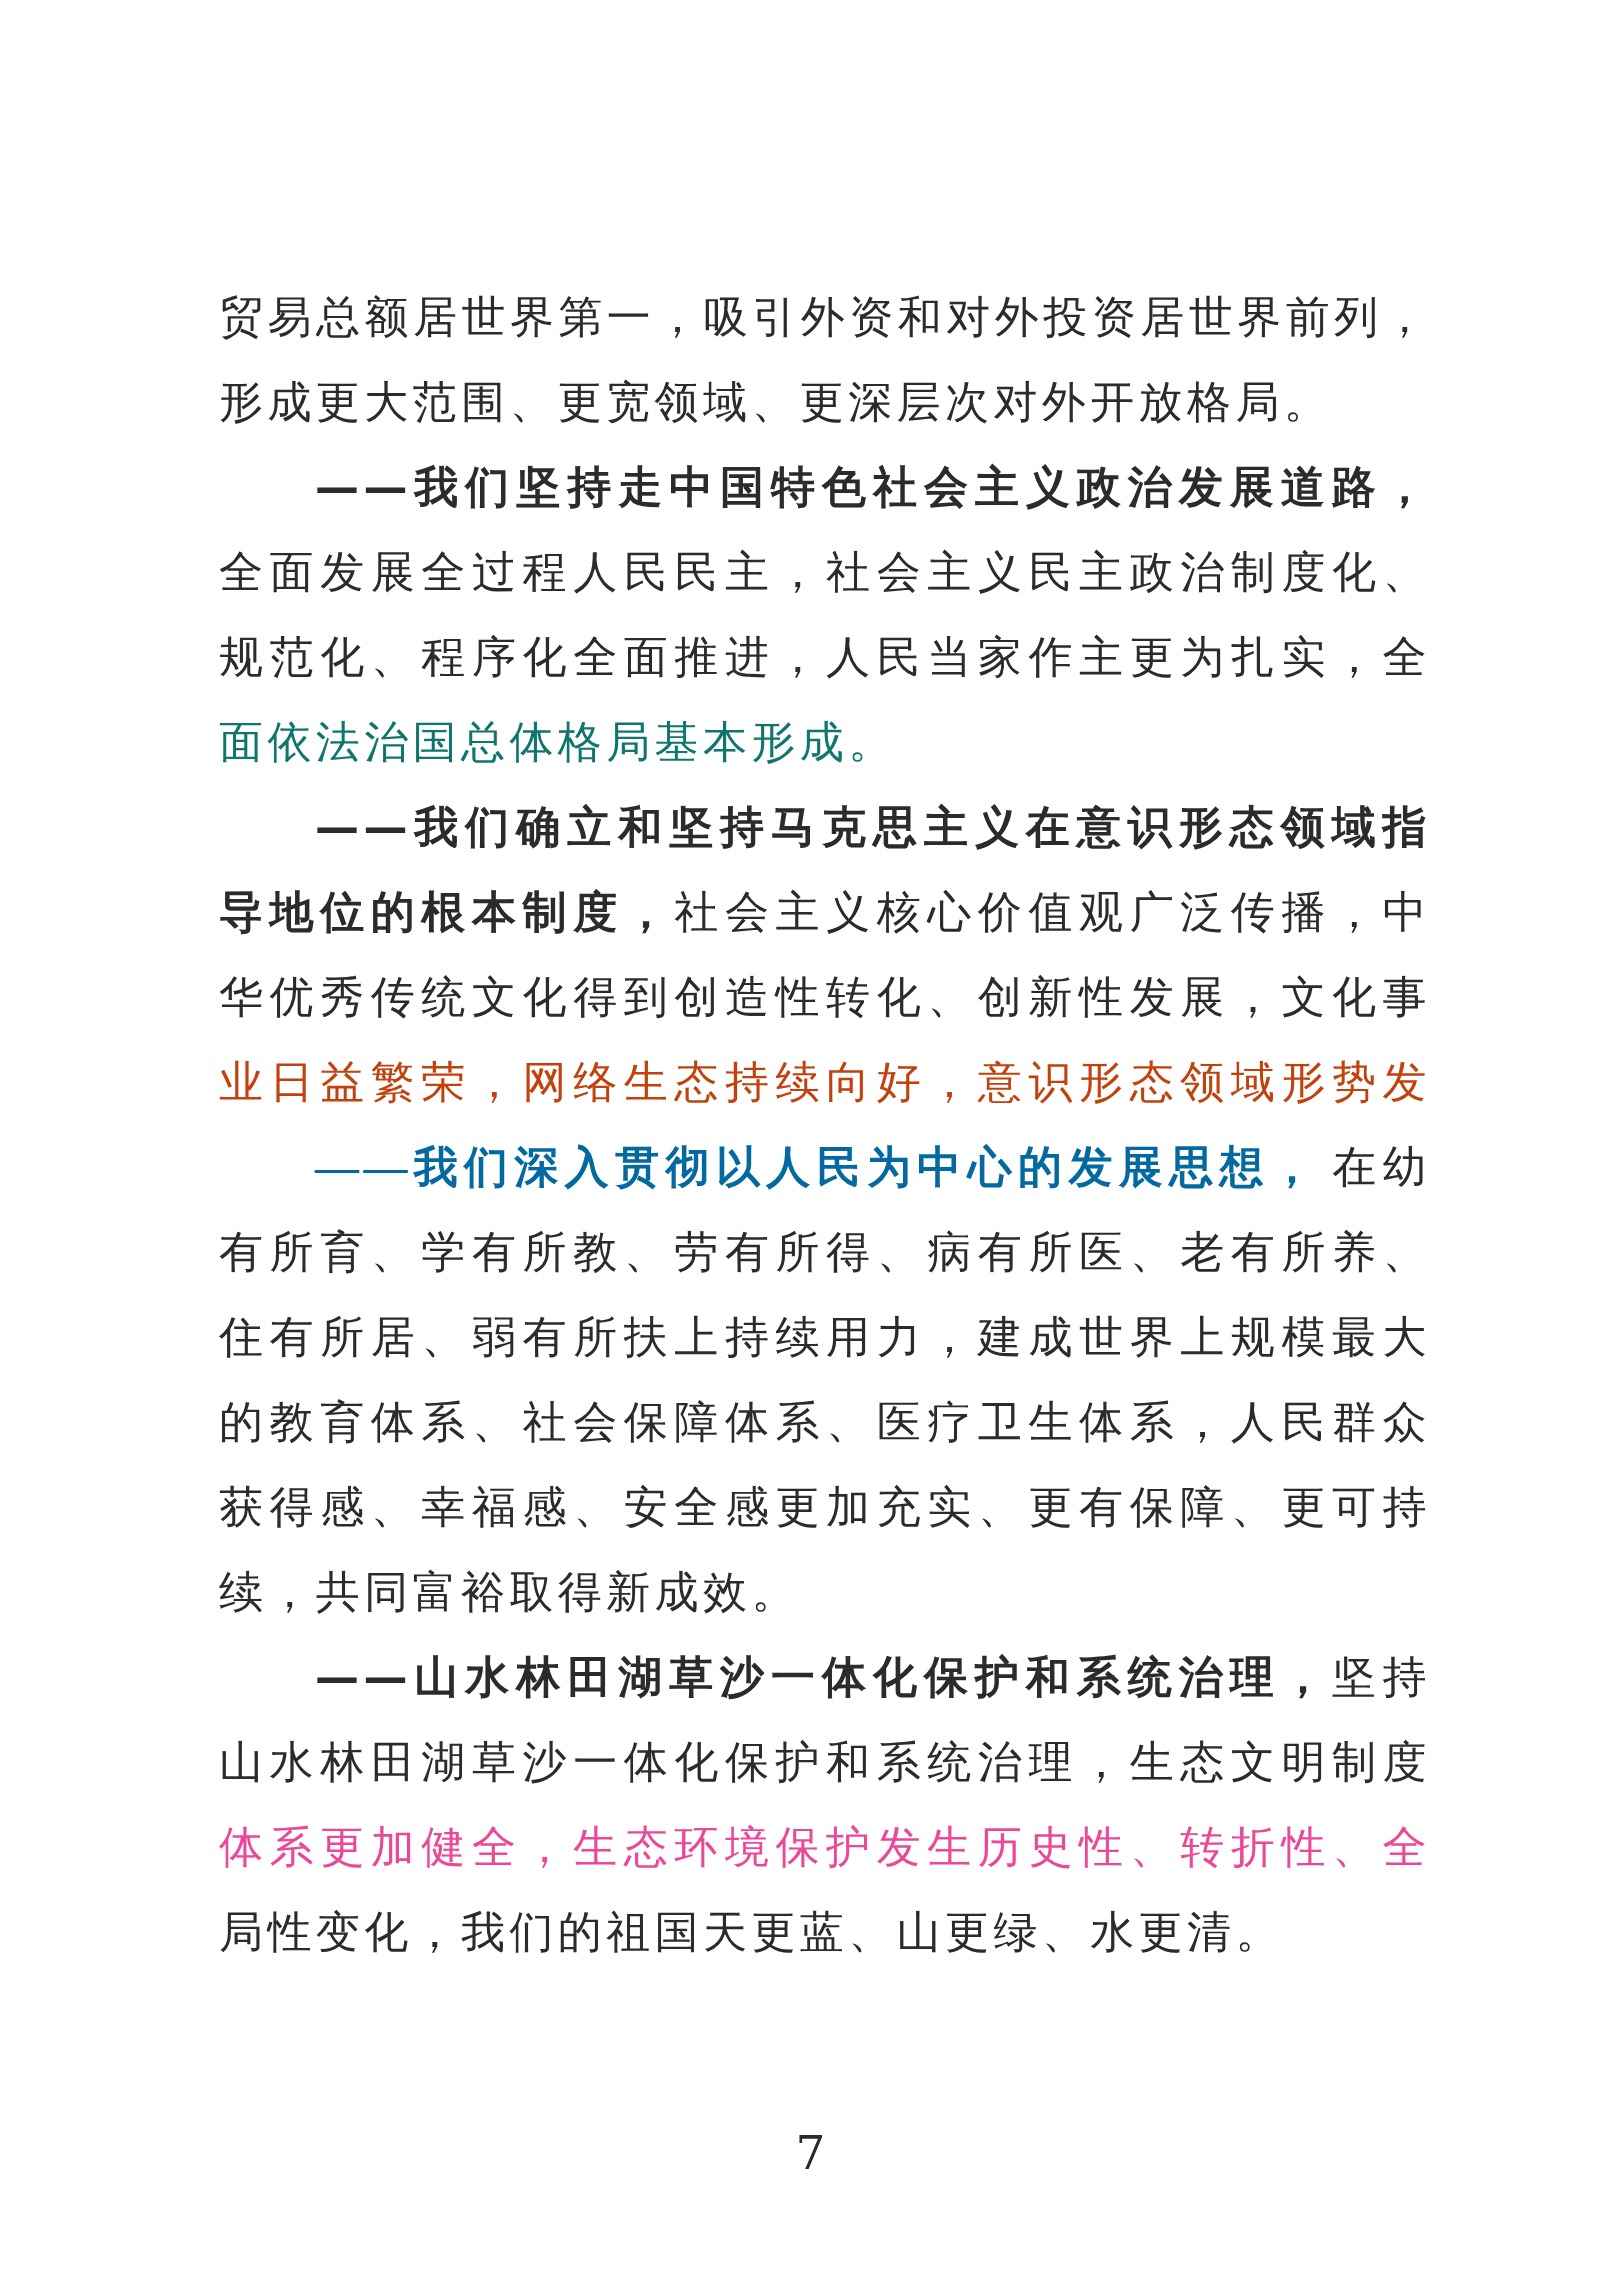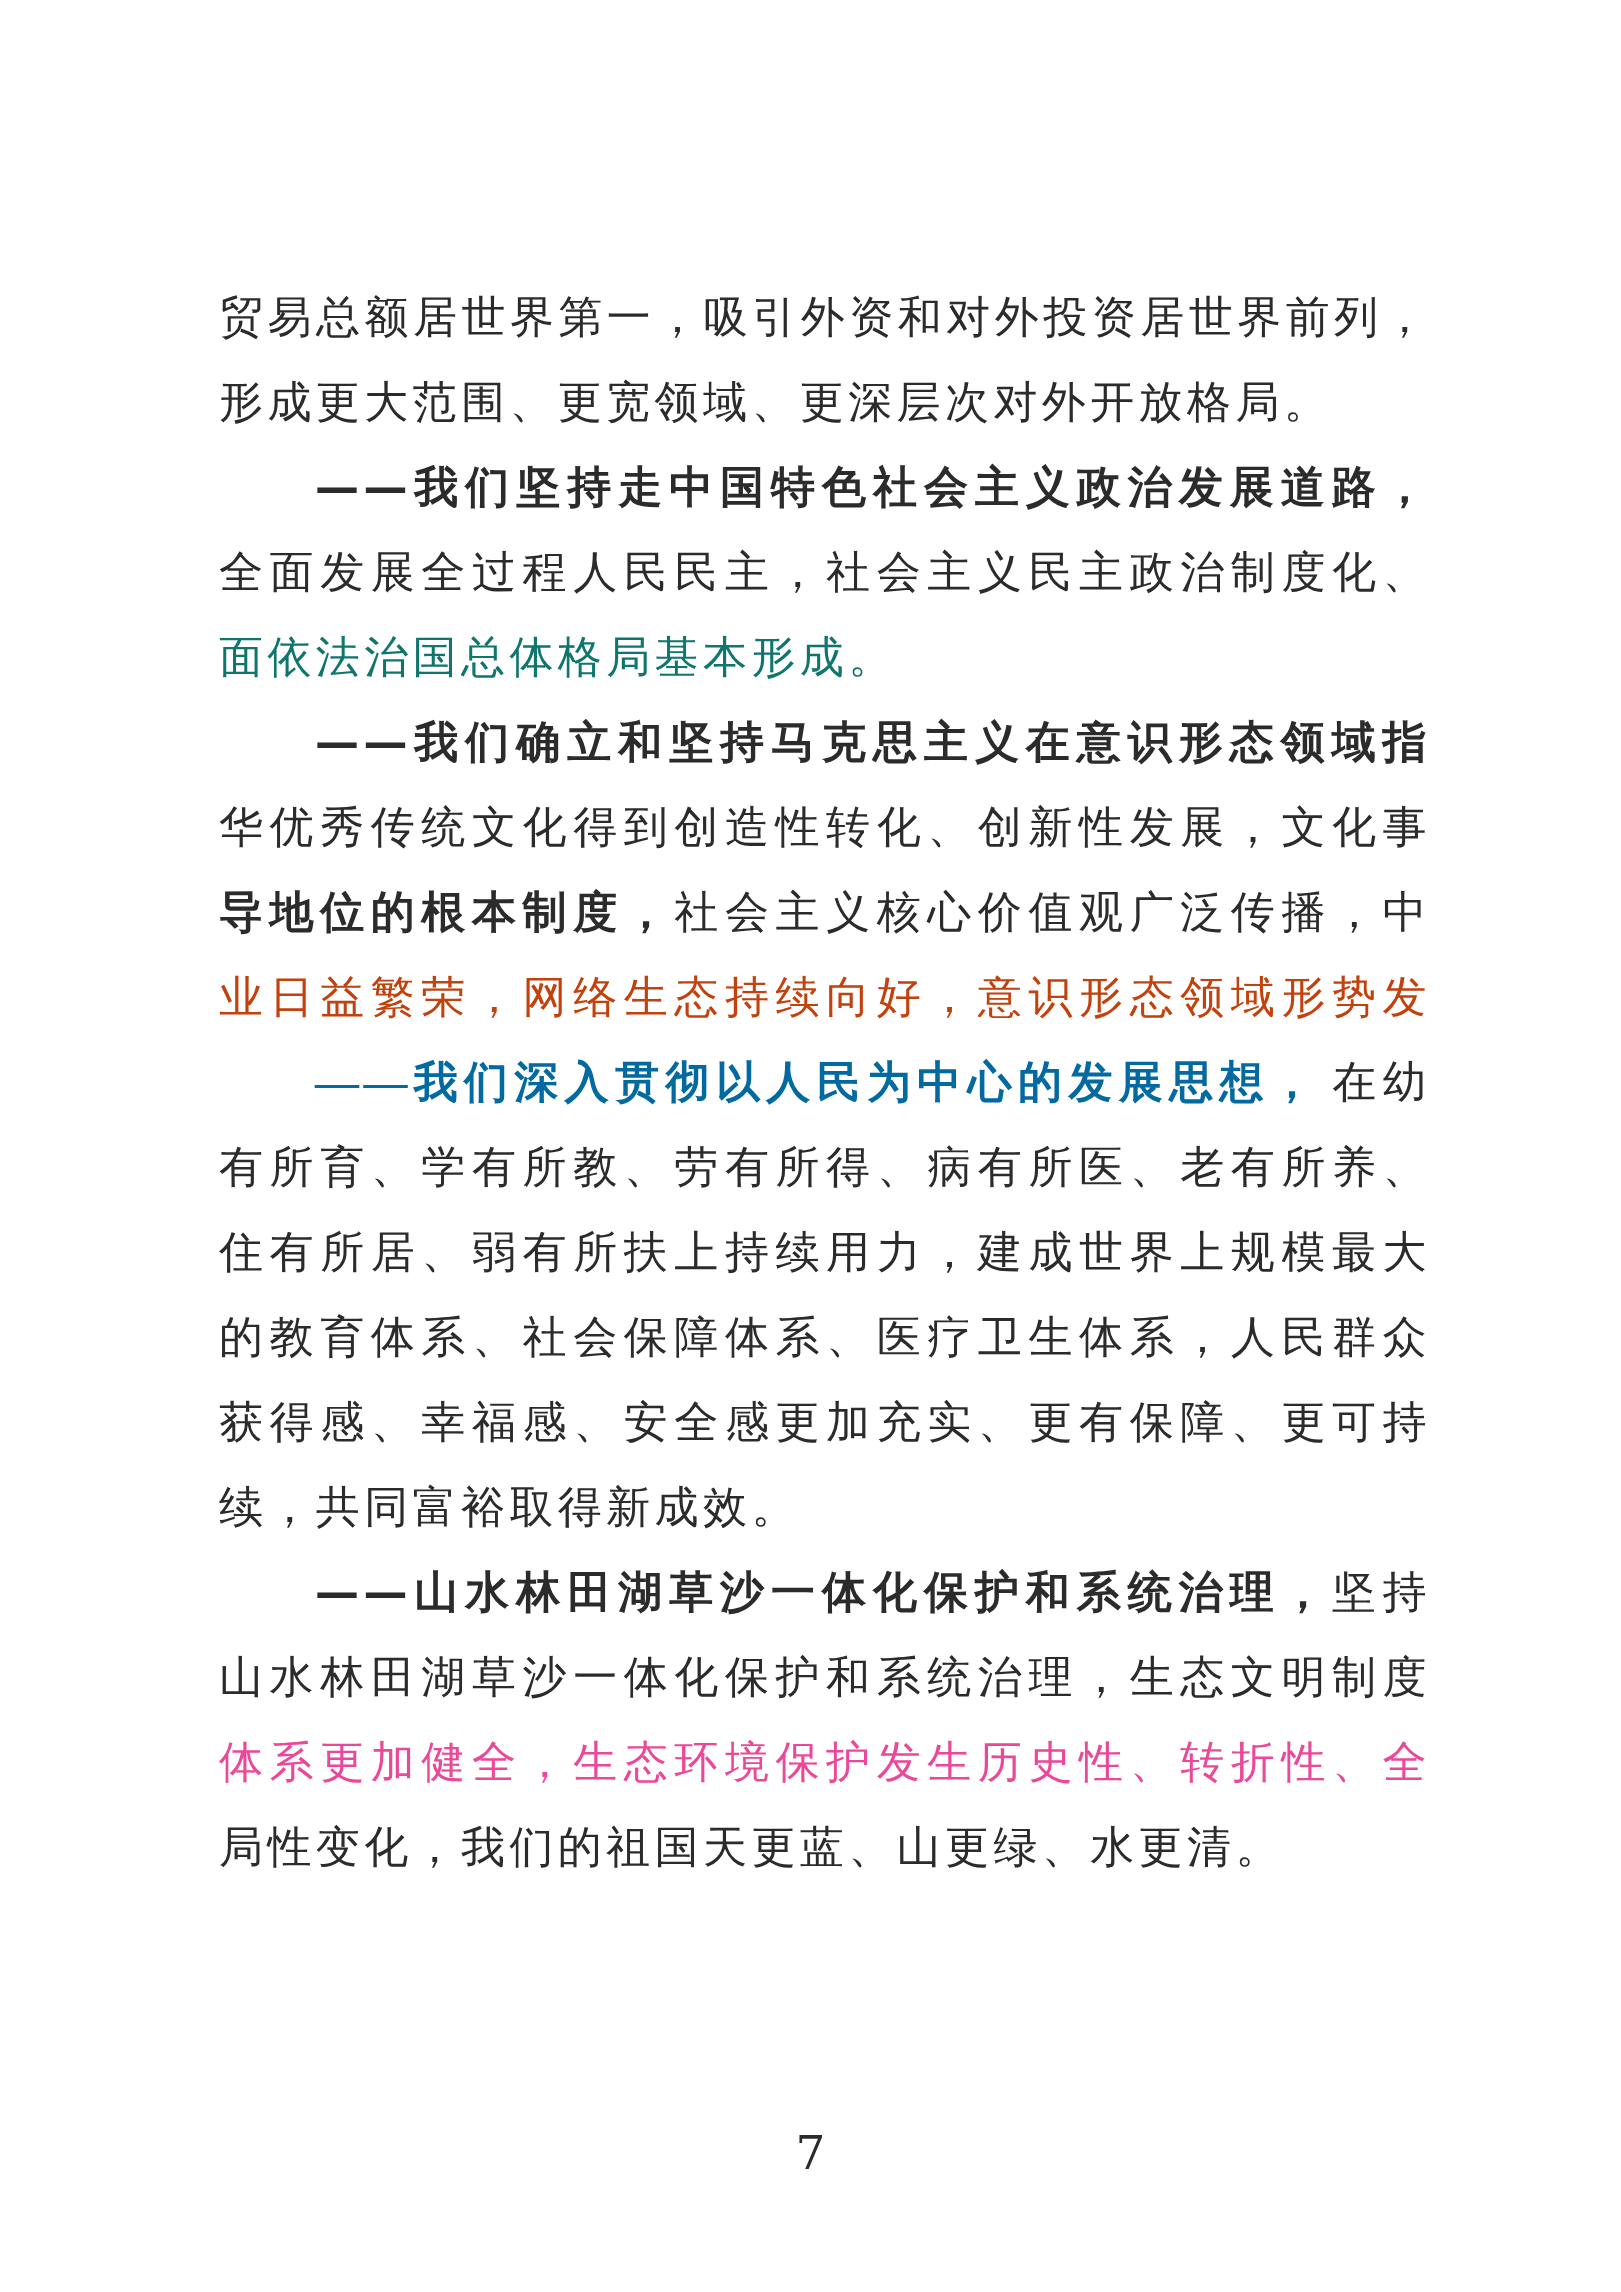--- a/index.html
+++ b/index.html
@@ -61,24 +61,25 @@
 </head>
 <body>
 
 <div class="page" style="background: rgb(255, 255, 255); color: rgb(43, 43, 43);">
   <div class="text-block">
 
   <div class="line"><span class="run" style="color: rgb(43, 43, 43);">贸易总额居世界第一，吸引外资和对外投资居世界前列，</span></div>
       <div class="line para-end"><span class="run" style="color: rgb(43, 43, 43);">形成更大范围、更宽领域、更深层次对外开放格局。</span></div>
       <div class="line indent"><span class="run bold" style="color: rgb(43, 43, 43);">——我们坚持走中国特色社会主义政治发展道路，</span></div>
       <div class="line"><span class="run" style="color: rgb(43, 43, 43);">全面发展全过程人民民主，社会主义民主政治制度化、</span></div>
+      <div class="line"><span class="run" style="color: rgb(43, 43, 43);">规范化、程序化全面推进，人民当家作主更为扎实，全</span></div>
       <div class="line para-end"><span class="run" style="color: #0f766e;">面依法治国总体格局基本形成。</span></div>
       <div class="line indent"><span class="run bold" style="color: rgb(43, 43, 43);">——我们确立和坚持马克思主义在意识形态领域指</span></div>
+      <div class="line"><span class="run bold" style="color: rgb(43, 43, 43);">导地位的根本制度，</span><span class="run" style="color: rgb(43, 43, 43);">社会主义核心价值观广泛传播，中</span></div>
       <div class="line"><span class="run" style="color: rgb(43, 43, 43);">华优秀传统文化得到创造性转化、创新性发展，文化事</span></div>
-      <div class="line"><span class="run bold" style="color: rgb(43, 43, 43);">导地位的根本制度，</span><span class="run" style="color: rgb(43, 43, 43);">社会主义核心价值观广泛传播，中</span></div>
       <div class="line"><span class="run" style="color: #c2410c;">业日益繁荣，网络生态持续向好，意识形态领域形势发</span></div>
       <div class="line indent"><span class="run bold" style="color: #0369a1; font-family: Liberation Serif, serif;">——我们深入贯彻以人民为中心的发展思想，</span><span class="run" style="color: rgb(43, 43, 43); margin-left: 12px;">在幼</span></div>
       <div class="line"><span class="run" style="color: rgb(43, 43, 43);">有所育、学有所教、劳有所得、病有所医、老有所养、</span></div>
       <div class="line"><span class="run" style="color: rgb(43, 43, 43);">住有所居、弱有所扶上持续用力，建成世界上规模最大</span></div>
       <div class="line"><span class="run" style="color: rgb(43, 43, 43);">的教育体系、社会保障体系、医疗卫生体系，人民群众</span></div>
       <div class="line"><span class="run" style="color: rgb(43, 43, 43);">获得感、幸福感、安全感更加充实、更有保障、更可持</span></div>
       <div class="line para-end"><span class="run" style="color: rgb(43, 43, 43);">续，共同富裕取得新成效。</span></div>
       <div class="line indent"><span class="run bold" style="color: rgb(43, 43, 43);">——山水林田湖草沙一体化保护和系统治理，</span><span class="run" style="color: rgb(43, 43, 43);">坚持</span></div>
       <div class="line"><span class="run" style="color: rgb(43, 43, 43);">山水林田湖草沙一体化保护和系统治理，生态文明制度</span></div>
       <div class="line"><span class="run" style="color: #ec4899;">体系更加健全，生态环境保护发生历史性、转折性、全</span></div>

